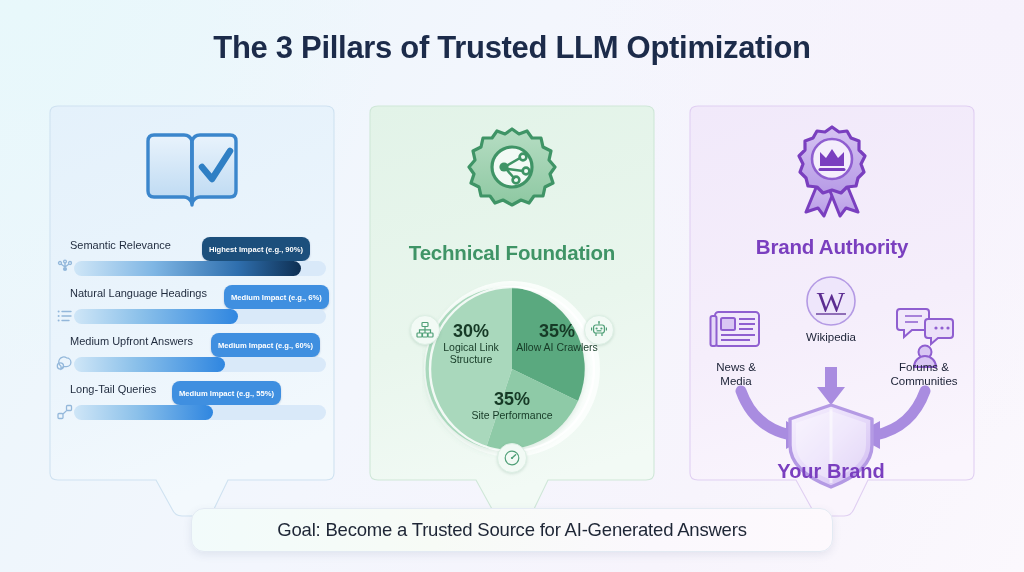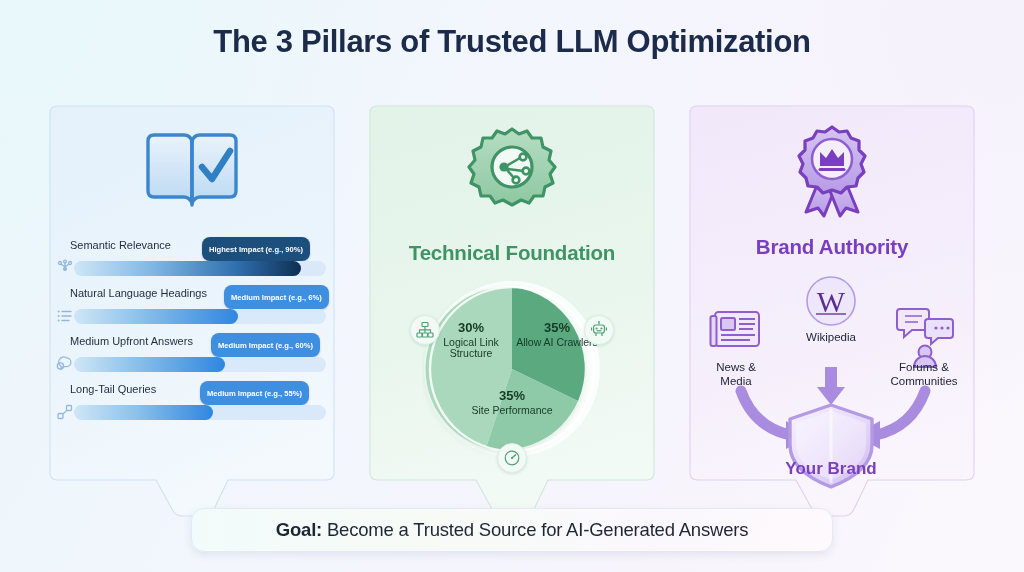--- a/index.html
+++ b/index.html
@@ -18,21 +18,21 @@
     height: 572px;
     background:
       radial-gradient(circle at 2% 2%, #e8f8fb 0%, rgba(232,248,251,0) 32%),
       radial-gradient(circle at 98% 4%, #f6f2fc 0%, rgba(246,242,252,0) 36%),
       linear-gradient(118deg, #eaf6fb 0%, #f3f6fd 42%, #f7f4fc 72%, #fbf8fd 100%);
   }
 
   
   #title {
     position: absolute;
-    top: 24px; left: 0; width: 1024px;
+    top: 30px; left: 0; width: 1024px;
     text-align: center;
     font-size: 31px;
     font-weight: bold;
     color: #1c2b4a;
     letter-spacing: -0.3px;
   }
 
   
   .pillar {
     position: absolute;
@@ -166,21 +166,21 @@
   #pie-node-crawler { right: -12px; top: 36px; }
   #pie-node-perf { left: 75px; bottom: -14px; }
 
   .pie-label {
     position: absolute;
     text-align: center;
     color: #163a26;
     line-height: 1.12;
     width: 86px;
   }
-  .pie-pct { font-size: 13px; font-weight: bold; display: block; }
+  .pie-pct { font-size: 18px; font-weight: bold; display: block; }
   .pie-name { font-size: 10.5px; display: block; margin-top: 1px; }
   #pie-label-link { left: 6px; top: 42px; }
   #pie-label-crawler { right: 2px; top: 42px; }
   #pie-label-perf { left: 47px; top: 110px; }
 
   
   #authority { position: relative; height: 236px; margin-top: 10px; }
   #authority svg.auth-layer { position: absolute; left: 0; top: 0; }
 
   .auth-text {
@@ -188,40 +188,40 @@
     text-align: center;
     font-size: 11.5px;
     color: #20263a;
     line-height: 1.2;
   }
   #auth-text-wikipedia { left: 94px; top: 62px; width: 86px; }
   #auth-text-news { left: 6px; top: 92px; width: 72px; }
   #auth-text-forums { right: 0px; top: 92px; width: 92px; }
   #auth-text-brand {
     left: 64px; top: 190px; width: 146px;
-    font-size: 17px; font-weight: bold; color: #7a3fbf;
+    font-size: 20px; font-weight: bold; color: #7a3fbf;
   }
 
   
   #goal-banner {
     position: absolute;
     left: 191px; top: 508px;
     width: 642px; height: 44px;
     border-radius: 13px;
     background: linear-gradient(95deg,#f2fbfb 0%,#f7fbf6 38%,#fbf8fd 72%,#fdf9fd 100%);
     border: 1px solid #e3eaf3;
     box-shadow: 0 3px 9px rgba(70,90,130,0.11);
     display: flex; align-items: center; justify-content: center;
   }
   #goal-text {
     font-size: 18.5px;
     color: #1e2636;
     letter-spacing: -0.2px;
   }
-  #goal-text b { font-weight: bold; }
+  #goal-text b { font-weight: normal; }
 </style>
 </head>
 <body>
 
 <div id="canvas">
 
   <div id="title">The 3 Pillars of Trusted LLM Optimization</div>
 
   <div class="pillar" id="pillar-0">
     <div class="funnel-bg">
@@ -300,21 +300,21 @@
               <circle cx="4.4" cy="11" r="3.1"></circle>
             </svg>
           </span>
           <div class="metric-track">
             <div class="metric-fill fill-2" style="width:60%"></div>
           </div>
         </div>
 
         <div class="metric-row">
           <span class="metric-label">Long-Tail Queries</span>
-          <span class="metric-badge badge-med" style="left:144px;">Medium Impact (e.g., 55%)</span>
+          <span class="metric-badge badge-med" style="left:116px;">Medium Impact (e.g., 55%)</span>
           <span class="metric-icon">
             <svg width="18" height="18" viewBox="0 0 18 18" fill="none" stroke="#4d86bf" stroke-width="1.3">
               <rect x="2" y="10.5" width="5" height="5" rx="1"></rect>
               <rect x="10.5" y="2.5" width="5" height="5" rx="1"></rect>
               <path d="M7 11 L10.8 7.4"></path>
             </svg>
           </span>
           <div class="metric-track">
             <div class="metric-fill fill-3" style="width:55%"></div>
           </div>

